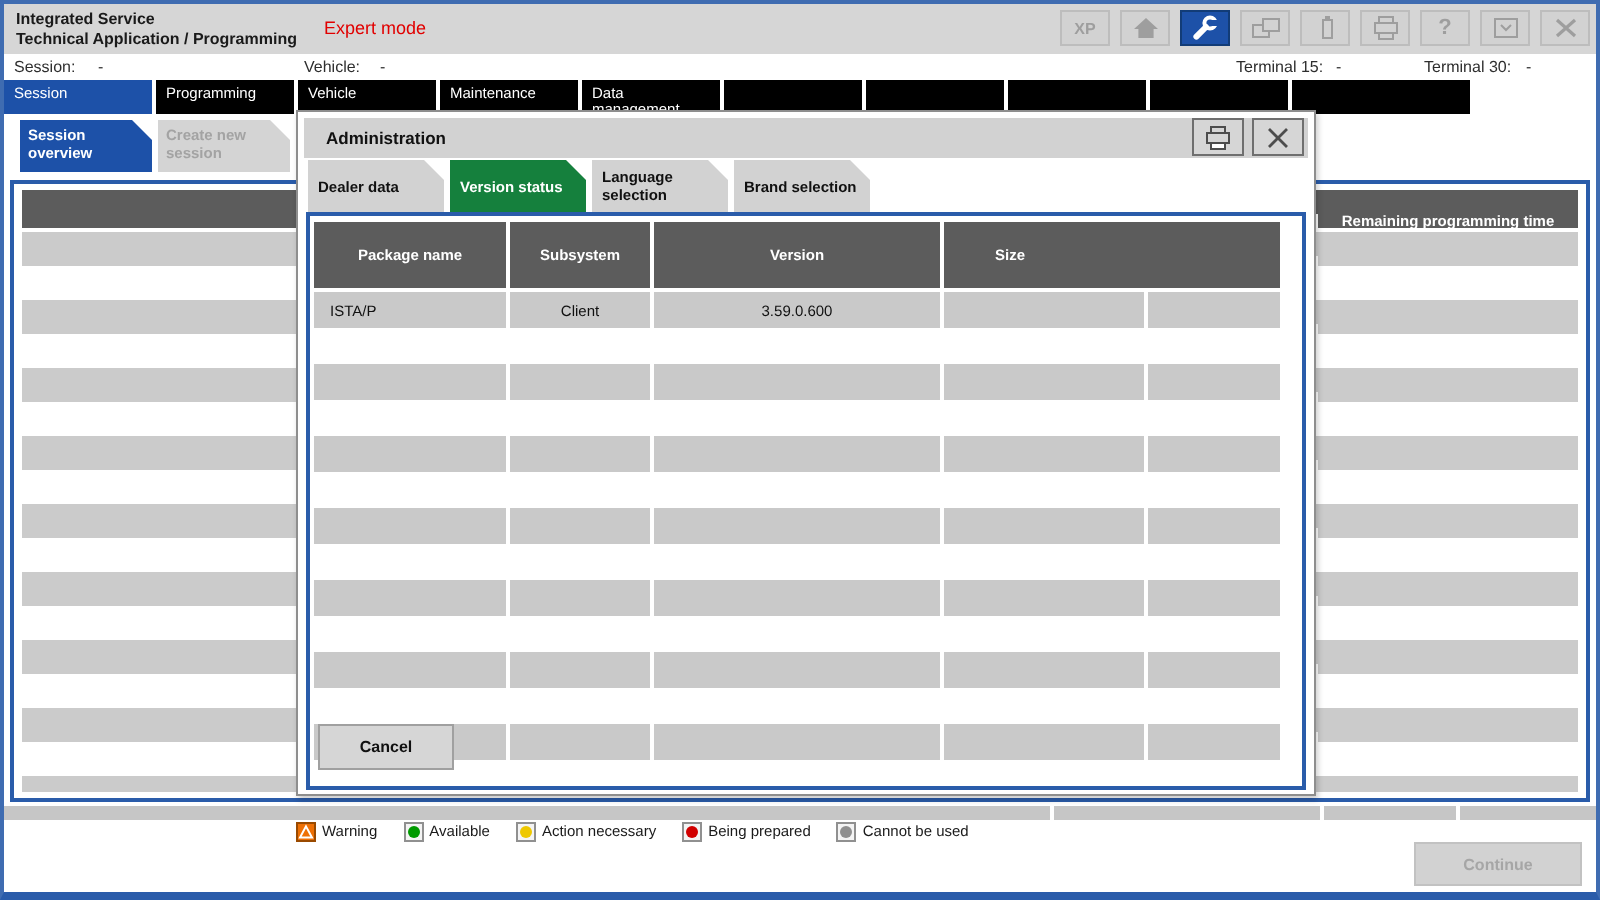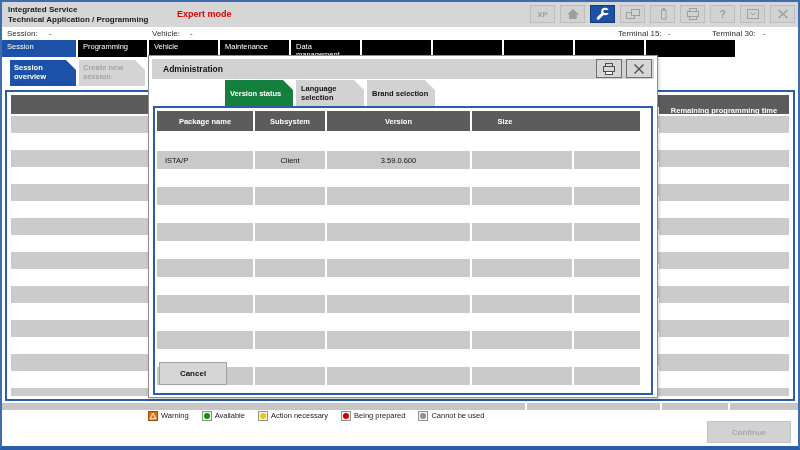--- a/index.html
+++ b/index.html
@@ -3,21 +3,21 @@
 <meta charset="utf-8">
 <style>
   html,body{margin:0;padding:0}
   body{width:800px;height:450px;position:relative;overflow:hidden;background:#fff;
        font-family:"Liberation Sans",sans-serif;-webkit-font-smoothing:antialiased}
   .frame{position:absolute;inset:0;border:2px solid #3f6cb1;border-bottom:4px solid #2a5caa;pointer-events:none;z-index:50}
 
   
   .topbar{position:absolute;left:2px;top:2px;right:2px;height:25px;background:#d6d6d6}
   .app-title{position:absolute;left:6px;top:3px;font-size:8px;font-weight:bold;color:#1a1a1a;line-height:10px;white-space:nowrap}
-  .mode-label{position:absolute;left:175px;top:7px;font-size:9px;font-weight:bold;color:#e10000;white-space:nowrap}
+  .mode-label{position:absolute;left:160px;top:7px;font-size:9px;font-weight:normal;color:#e10000;white-space:nowrap}
   .toolbar{position:absolute;right:3px;top:3px;display:flex;gap:5px}
   .tbtn{width:25px;height:18px;background:#d2d2d2;border:1px solid #bdbdbd;display:flex;align-items:center;justify-content:center;padding:0;box-sizing:border-box}
   .tbtn.active{background:#1d51a8;border-color:#123c77}
   .tbtn .txt{font-size:8px;font-weight:bold;color:#9e9e9e}
 
   
   .statusrow{position:absolute;left:2px;top:27px;right:2px;height:13px;background:#fff;font-size:8px;color:#2e2e2e}
   .statusrow span{position:absolute;top:2px;white-space:nowrap}
 
   
@@ -63,21 +63,21 @@
   .dtab{position:absolute;top:0;width:68px;height:26px;font-size:7.5px;font-weight:bold;line-height:9px;
         display:flex;align-items:center;padding:2px 5px;box-sizing:border-box;
         clip-path:polygon(0 0,calc(100% - 10px) 0,100% 10px,100% 100%,0 100%)}
   .dtab.active{background:#15803d;color:#fff}
   .dtab.idle{background:#d2d2d2;color:#111}
   .dlg-content{position:absolute;left:4px;top:50px;width:500px;height:289px;border:2px solid #2a5caa;box-sizing:border-box;background:#fff}
 
   
   .vt{position:absolute;left:2px;top:3px;width:483px}
   .vt-row{display:flex;height:18px}
-  .vt-head{height:20px;background:#5c5c5c;margin-bottom:20px}
+  .vt-head{height:33px;background:#5c5c5c;margin-bottom:2px}
   .vt-cell{box-sizing:border-box;display:flex;align-items:center;justify-content:center;font-size:7.5px;overflow:hidden}
   .vt-head .vt-cell{color:#fff;font-weight:bold;border-right:2px solid #fff}
   .vt-head .vt-cell:last-child{border-right:none}
   .vt-gray .vt-cell{background:#c9c9c9;border-right:2px solid #fff;font-weight:normal;color:#111}
   .vt-gray .vt-cell:last-child{border-right:none}
   .vt-cell.w0{width:98px}.vt-cell.w1{width:72px}.vt-cell.w2{width:145px}.vt-cell.w3{width:102px}.vt-cell.w4{width:66px}
   .vt-gray .vt-cell.w0{justify-content:flex-start;padding-left:8px}
   .vt-blank{background:#fff}
 
   .cancel-btn{position:absolute;left:4px;top:254px;width:68px;height:23px;background:#d6d6d6;border:1px solid #a0a0a0;
@@ -278,20 +278,23 @@
       </button>
       <button class="dbtn">
         <svg width="16" height="14" viewBox="0 0 16 14">
           <path d="M3.5 2.5 L12.5 11.5 M12.5 2.5 L3.5 11.5" stroke="#4d4d4d" stroke-width="1.4" fill="none"></path>
         </svg>
       </button>
     </span>
   </div>
 
   <div class="dlg-tabs">
+    <div class="dtab idle" style="left:3px">
+        <span>Dealer data</span>
+      </div>
     <div class="dtab active" style="left:74px">
         <span>Version status</span>
       </div>
     <div class="dtab idle" style="left:145px">
         <span>Language selection</span>
       </div>
     <div class="dtab idle" style="left:216px">
         <span>Brand selection</span>
       </div>
   </div>

